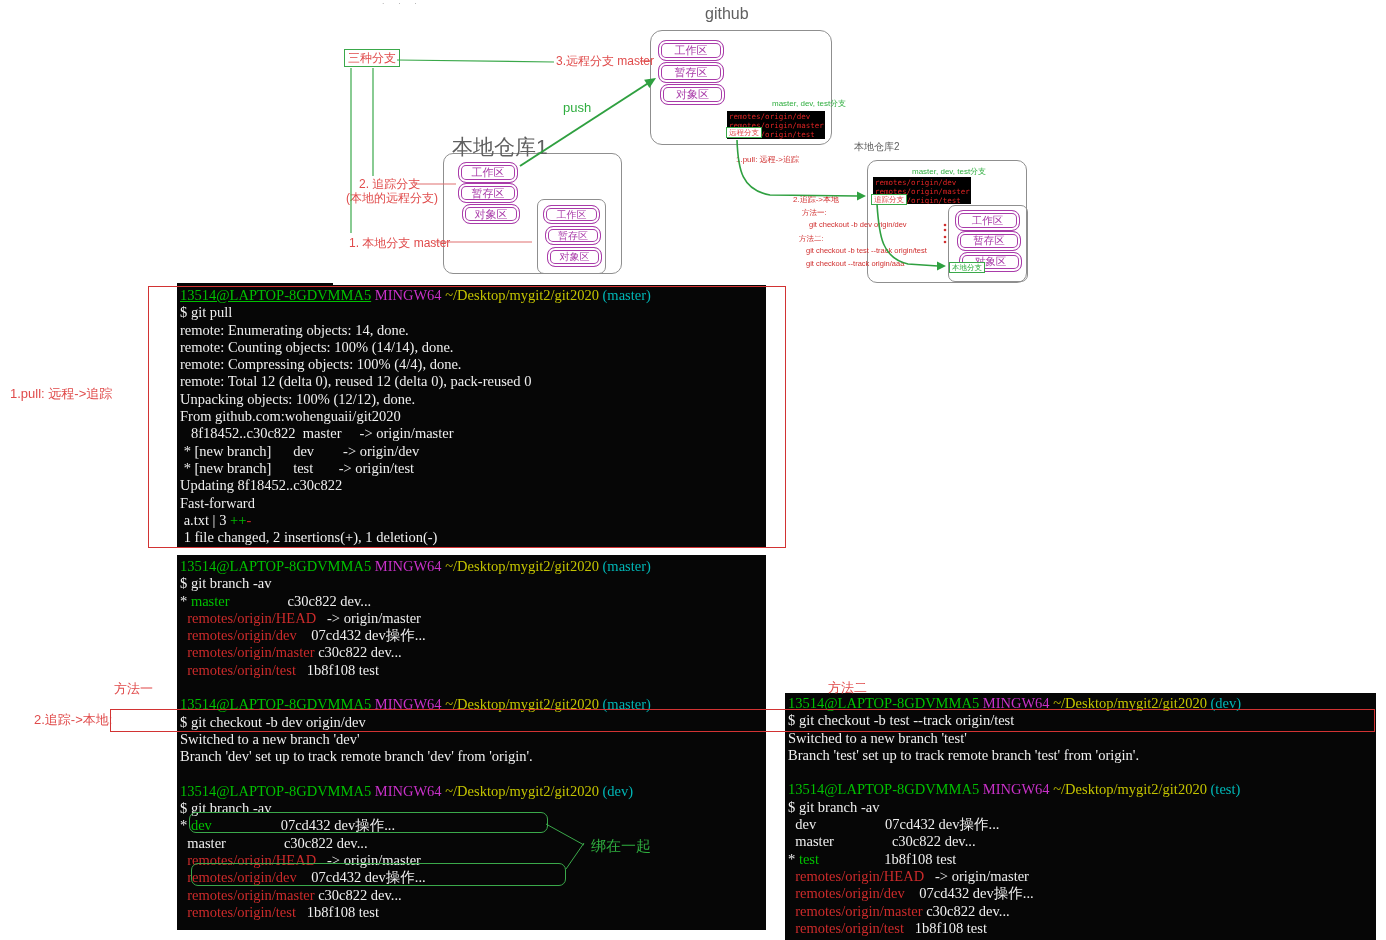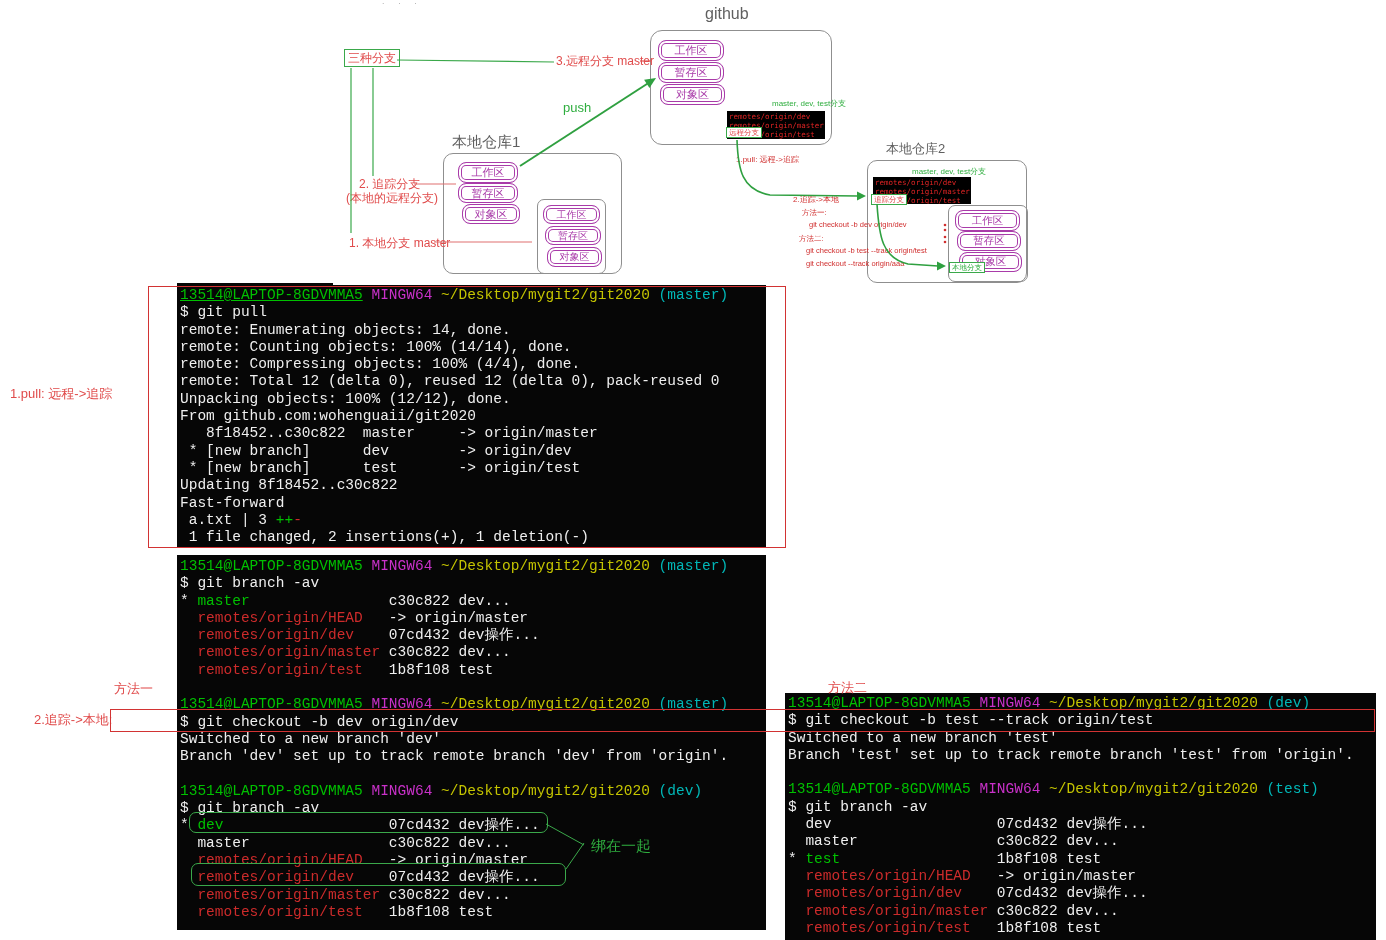--- a/index.html
+++ b/index.html
@@ -1,21 +1,21 @@
 <!DOCTYPE html>
 <html><head>
 <meta charset="utf-8">
 <style>
   html,body{margin:0;padding:0;background:#fff;}
   .stage{position:relative;width:1386px;height:940px;background:#fff;overflow:hidden;
          font-family:"Liberation Sans",sans-serif;}
   .overlay{position:absolute;left:0;top:0;z-index:5;pointer-events:none;}
   
   .term{position:absolute;background:#060606;color:#efefef;z-index:1;
-        font-family:Liberation Mono, monospace;font-size:14.5px;line-height:17.3px;
+        font-family:Liberation Serif, serif;font-size:14.5px;line-height:17.3px;
         white-space:pre;overflow:hidden;padding-left:3px;box-sizing:border-box;}
   .tline{white-space:pre;}
   .strip{position:absolute;background:#060606;z-index:1;}
   
   .repo{position:absolute;border:1.5px solid #8f8f8f;border-radius:10px;z-index:2;}
   .rtitle{position:absolute;color:#5f5f5f;z-index:3;white-space:nowrap;}
   .area{position:absolute;border:1px solid #a93ba9;border-radius:8px;background:#fff;
         box-shadow:inset 0 0 0 2px #fff,inset 0 0 0 3px #a93ba9;color:#a93ba9;
         display:flex;align-items:center;justify-content:center;z-index:3;white-space:nowrap;}
   .miniblack{position:absolute;background:#000;color:#e02424;z-index:3;
@@ -76,31 +76,31 @@
   <div class="area" style="left:660px;top:84px;width:63px;height:19px;font-size:11px">对象区</div>
   <div class="gnote" style="left:736px;top:98px">master, dev, test分支</div>
   <div class="miniblack" style="left:727px;top:111px;width:98px;height:28px">
     <div>remotes/origin/dev</div>
     <div>remotes/origin/master</div>
     <div>remotes/origin/test</div>
   </div>
   <div class="tag red" style="left:726px;top:127px">远程分支</div>
   <div class="rnote" style="left:736px;top:154px;font-size:8px">1.pull: 远程-&gt;追踪</div>
 
-  <div class="rtitle" style="left:452px;top:133px;font-size:15px">本地仓库1</div>
+  <div class="rtitle" style="left:452px;top:133px;font-size:21px">本地仓库1</div>
   <div class="repo" style="left:443px;top:153px;width:177px;height:119px"></div>
   <div class="area" style="left:458px;top:162px;width:58px;height:19px;font-size:11px">工作区</div>
   <div class="area" style="left:458px;top:183px;width:58px;height:18px;font-size:11px">暂存区</div>
   <div class="area" style="left:462px;top:204px;width:56px;height:18px;font-size:11px">对象区</div>
   <div class="repo" style="left:537px;top:199px;width:67px;height:73px;border-radius:7px"></div>
   <div class="area" style="left:543px;top:205px;width:55px;height:17px;font-size:10px">工作区</div>
   <div class="area" style="left:545px;top:226px;width:54px;height:17px;font-size:10px">暂存区</div>
   <div class="area" style="left:547px;top:247px;width:53px;height:18px;font-size:10px">对象区</div>
 
-  <div class="rtitle" style="left:886px;top:140px;font-size:13px">本地仓库2</div>
+  <div class="rtitle" style="left:854px;top:140px;font-size:10px">本地仓库2</div>
   <div class="repo" style="left:867px;top:160px;width:158px;height:121px"></div>
   <div class="gnote" style="left:876px;top:166px">master, dev, test分支</div>
   <div class="miniblack" style="left:873px;top:177px;width:98px;height:27px">
     <div>remotes/origin/dev</div>
     <div>remotes/origin/master</div>
     <div>remotes/origin/test</div>
   </div>
   <div class="tag red" style="left:871px;top:194px">追踪分支</div>
   <div class="repo" style="left:948px;top:205px;width:78px;height:75px;border-radius:7px"></div>
   <div class="area" style="left:955px;top:210px;width:63px;height:19px;font-size:10.5px">工作区</div>

